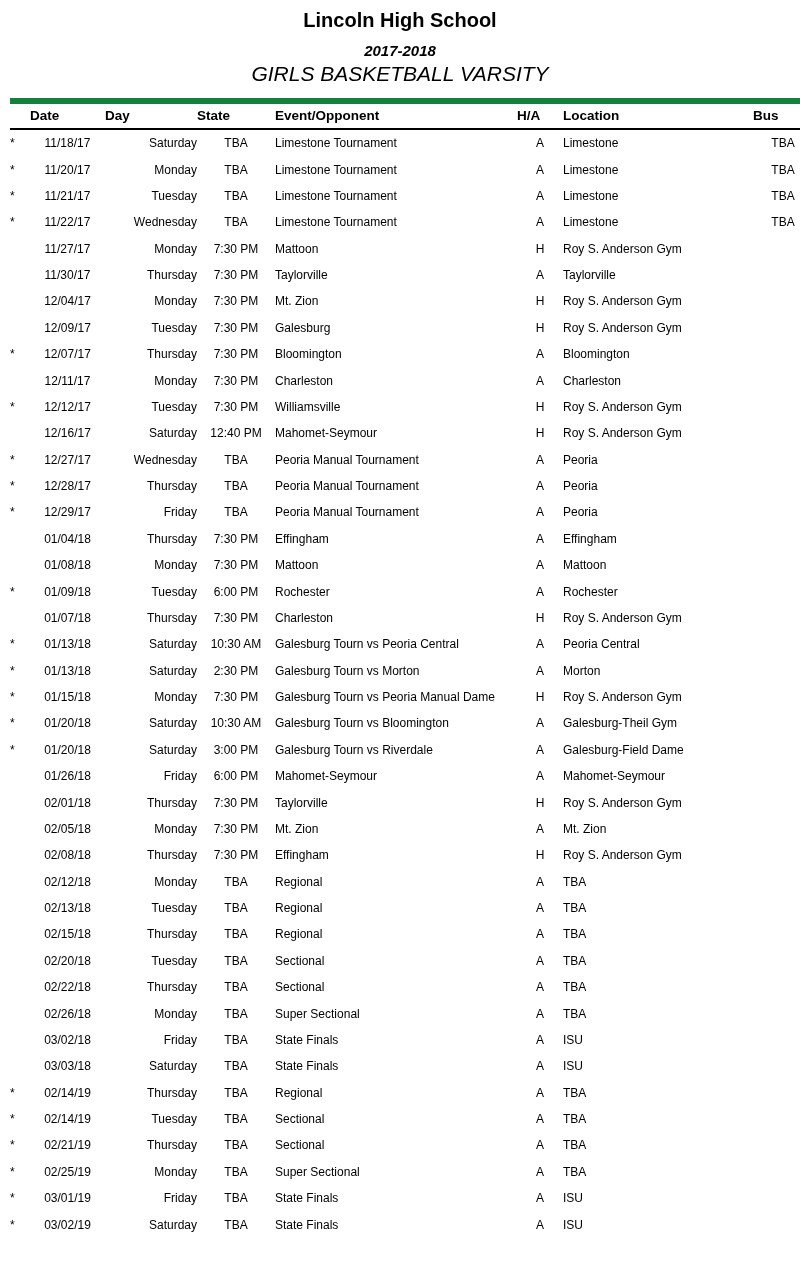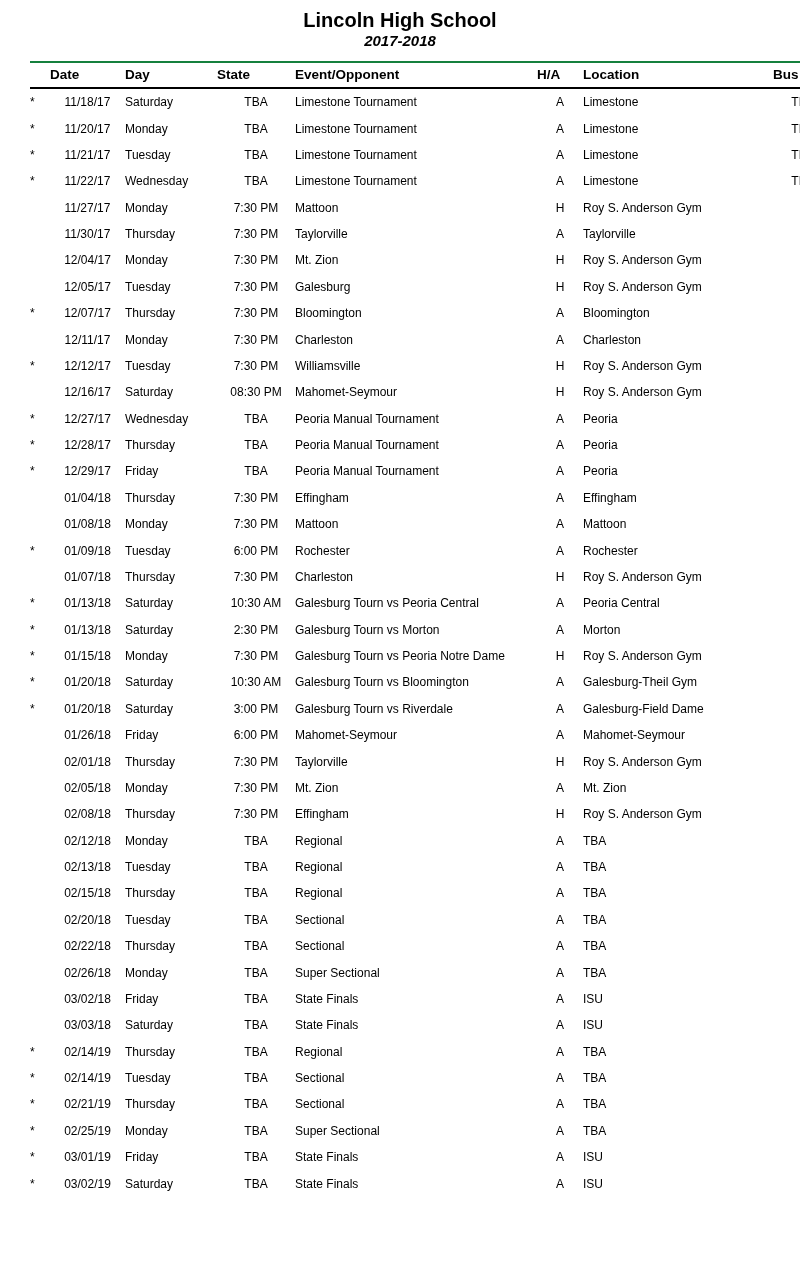--- a/index.html
+++ b/index.html
@@ -12,21 +12,21 @@
     height: 1275px;
     font-family: "Liberation Sans", sans-serif;
     color: #000000;
     overflow: hidden;
   }
   .page {
     width: 800px;
     height: 1275px;
     position: relative;
     box-sizing: border-box;
-    padding: 0 30px;
+    padding: 0 10px;
   }
   .header {
     text-align: center;
     padding-top: 8px;
   }
   .school-name {
     font-size: 20px;
     font-weight: bold;
     letter-spacing: 0px;
     line-height: 24px;
@@ -34,21 +34,21 @@
   .doc-title {
     font-size: 23px;
     font-weight: bold;
     line-height: 28px;
     letter-spacing: 0.5px;
   }
   .season {
     font-size: 15px;
     font-weight: bold;
     font-style: italic;
-    margin-top: 0;
+    margin-top: 10px;
     line-height: 18px;
   }
   .sport {
     font-size: 21px;
     font-style: italic;
     line-height: 26px;
     margin-top: 1px;
   }
 
   table.schedule {
@@ -59,21 +59,21 @@
   }
   table.schedule thead th {
     font-size: 13.5px;
     font-weight: bold;
     text-align: left;
     padding: 0 0 5px 0;
     border-bottom: 2px solid #000;
     vertical-align: bottom;
   }
   table.schedule thead tr.top-rule th {
-    border-top: 2px solid #15803d;
+    border-top: 6px solid #15803d;
     padding-top: 4px;
   }
   table.schedule tbody td {
     font-size: 12px;
     padding: 6.2px 0 6.2px 0;
     vertical-align: middle;
     white-space: nowrap;
     overflow: hidden;
   }
   
@@ -81,21 +81,21 @@
   col.c-date { width: 75px; }
   col.c-day  { width: 92px; }
   col.c-time { width: 78px; }
   col.c-event{ width: 242px; }
   col.c-ha   { width: 46px; }
   col.c-loc  { width: 190px; }
   col.c-bus  { width: 60px; }
 
   .star { text-align: left; padding-left: 2px; font-size: 12px; }
   .date { text-align: center; }
-  .day  { text-align: left; }
+  .day  { text-align: right; }
   .time { text-align: center; }
   .event{ text-align: left; padding-left: 2px; }
   .ha   { text-align: center; }
   .loc  { text-align: left; padding-left: 2px; }
   .bus  { text-align: center; }
 
   th.h-date { text-align: center; }
   th.h-day  { text-align: center; }
   th.h-time { text-align: center; }
   th.h-event{ text-align: left; padding-left: 2px; }
@@ -104,20 +104,21 @@
   th.h-bus  { text-align: center; }
 </style>
 </head>
 <body>
 
 <div class="page">
 
   <div class="header">
     <div class="school-name">Lincoln High School</div>
     <div class="season">2017-2018</div>
+    <div class="sport">GIRLS BASKETBALL VARSITY</div>
   </div>
 
   <table class="schedule">
     <colgroup>
       <col class="c-star">
       <col class="c-date">
       <col class="c-day">
       <col class="c-time">
       <col class="c-event">
       <col class="c-ha">
@@ -202,21 +203,21 @@
           <td class="date">12/04/17</td>
           <td class="day">Monday</td>
           <td class="time">7:30 PM</td>
           <td class="event">Mt. Zion</td>
           <td class="ha">H</td>
           <td class="loc">Roy S. Anderson Gym</td>
           <td class="bus"></td>
         </tr>
         <tr>
           <td class="star"></td>
-          <td class="date">12/05/17</td>
+          <td class="date">12/09/17</td>
           <td class="day">Tuesday</td>
           <td class="time">7:30 PM</td>
           <td class="event">Galesburg</td>
           <td class="ha">H</td>
           <td class="loc">Roy S. Anderson Gym</td>
           <td class="bus"></td>
         </tr>
         <tr>
           <td class="star">*</td>
           <td class="date">12/07/17</td>
@@ -244,21 +245,21 @@
           <td class="time">7:30 PM</td>
           <td class="event">Williamsville</td>
           <td class="ha">H</td>
           <td class="loc">Roy S. Anderson Gym</td>
           <td class="bus"></td>
         </tr>
         <tr>
           <td class="star"></td>
           <td class="date">12/16/17</td>
           <td class="day">Saturday</td>
-          <td class="time">08:30 PM</td>
+          <td class="time">12:40 PM</td>
           <td class="event">Mahomet-Seymour</td>
           <td class="ha">H</td>
           <td class="loc">Roy S. Anderson Gym</td>
           <td class="bus"></td>
         </tr>
         <tr>
           <td class="star">*</td>
           <td class="date">12/27/17</td>
           <td class="day">Wednesday</td>
           <td class="time">TBA</td>
@@ -345,21 +346,21 @@
           <td class="event">Galesburg Tourn vs Morton</td>
           <td class="ha">A</td>
           <td class="loc">Morton</td>
           <td class="bus"></td>
         </tr>
         <tr>
           <td class="star">*</td>
           <td class="date">01/15/18</td>
           <td class="day">Monday</td>
           <td class="time">7:30 PM</td>
-          <td class="event">Galesburg Tourn vs Peoria Notre Dame</td>
+          <td class="event">Galesburg Tourn vs Peoria Manual Dame</td>
           <td class="ha">H</td>
           <td class="loc">Roy S. Anderson Gym</td>
           <td class="bus"></td>
         </tr>
         <tr>
           <td class="star">*</td>
           <td class="date">01/20/18</td>
           <td class="day">Saturday</td>
           <td class="time">10:30 AM</td>
           <td class="event">Galesburg Tourn vs Bloomington</td>

